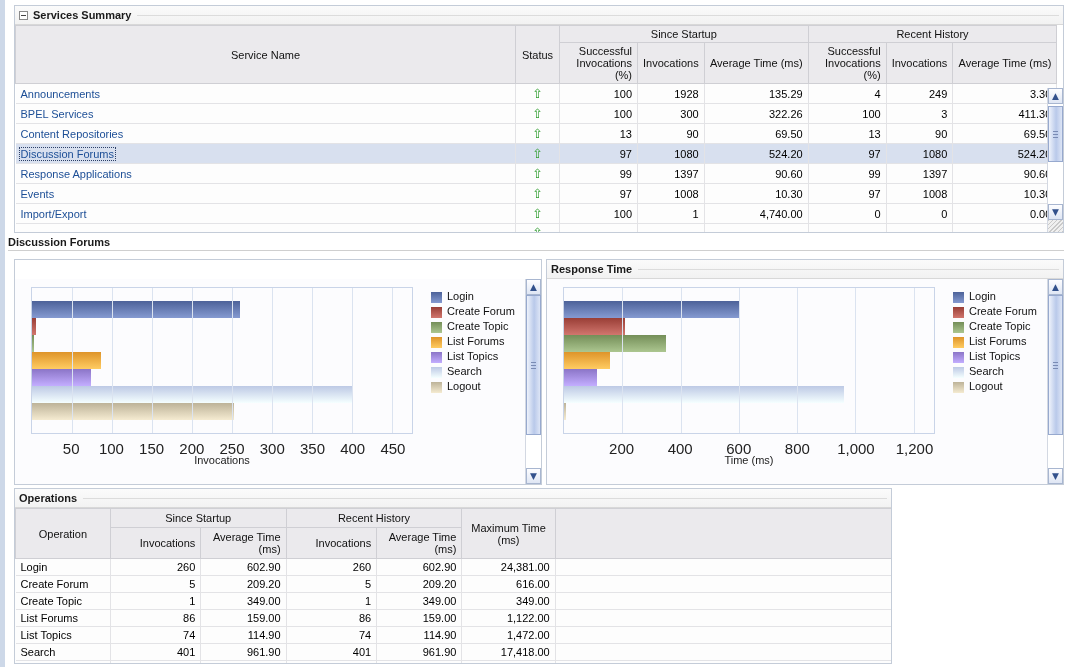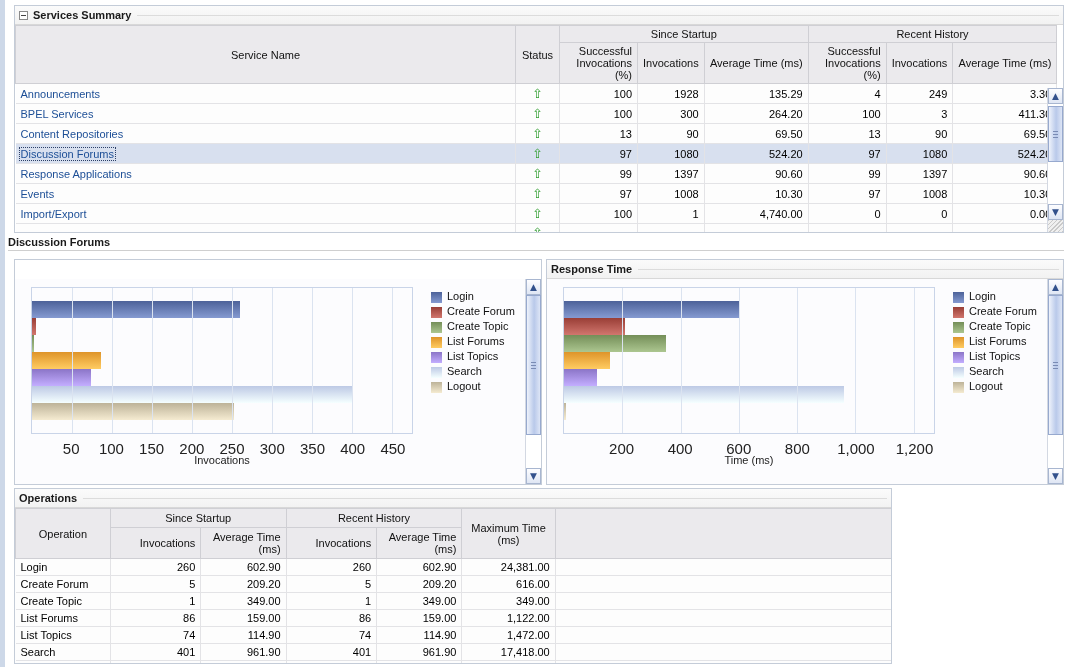--- a/index.html
+++ b/index.html
@@ -306,21 +306,21 @@
               <td class="num">135.29</td>
               <td class="num">4</td>
               <td class="num">249</td>
               <td class="num">3.30</td>
             </tr>
             <tr>
               <td><a class="svclink">BPEL Services</a></td>
               <td class="ctr"><span class="arrow-up">⇧</span></td>
               <td class="num">100</td>
               <td class="num">300</td>
-              <td class="num">264.20</td>
+              <td class="num">322.26</td>
               <td class="num">100</td>
               <td class="num">3</td>
               <td class="num">411.30</td>
             </tr>
             <tr>
               <td><a class="svclink">Content Repositories</a></td>
               <td class="ctr"><span class="arrow-up">⇧</span></td>
               <td class="num">13</td>
               <td class="num">90</td>
               <td class="num">69.50</td>

